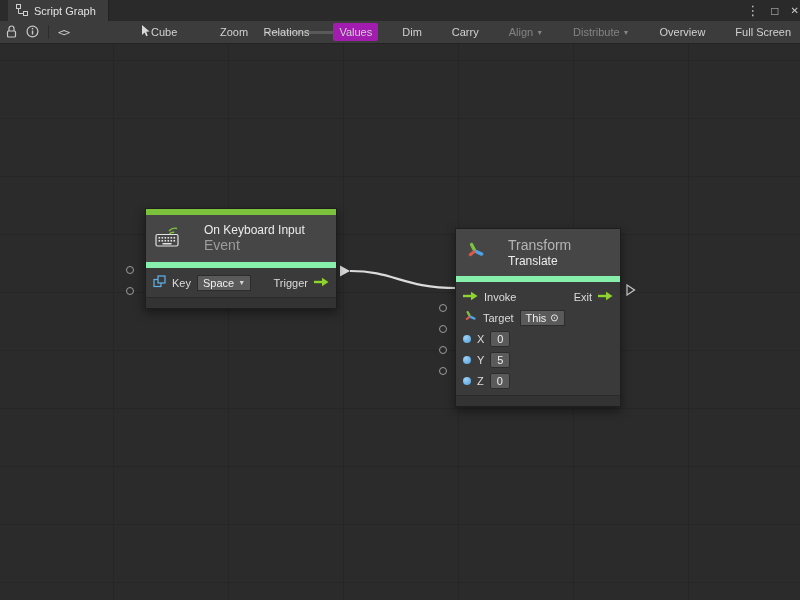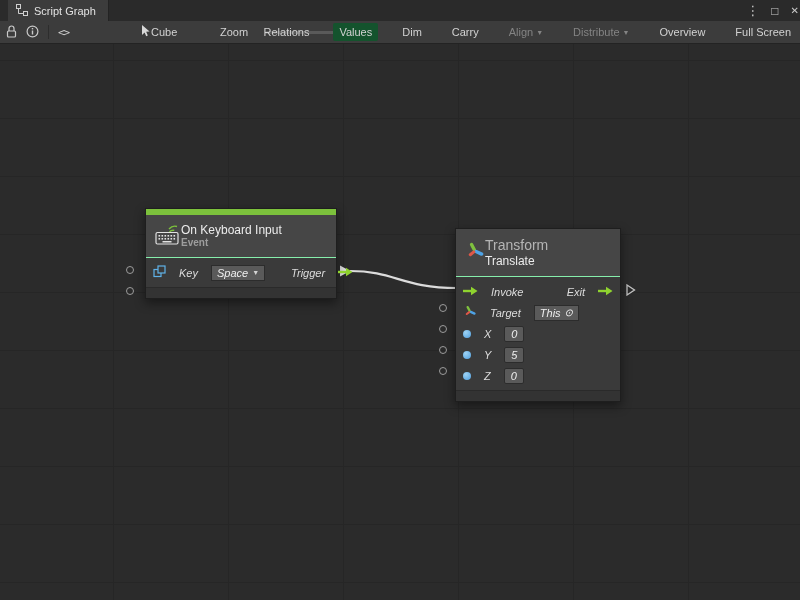--- a/index.html
+++ b/index.html
@@ -22,49 +22,49 @@
   .tb-left { left:6px; gap:9px; }
   .tb-sep { width:1px; height:14px; background:#2d2d2d; }
   .tb-code { font-family:"DejaVu Sans Mono", monospace; font-size:11px; letter-spacing:-1px; color:#cfcfcf; }
   .tb-target { left:141px; }
   .tb-zoom { left:220px; gap:17px; }
   .zoom-track { position:relative; width:80px; height:3px; background:#5a5a5a; border-radius:2px; }
   .zoom-handle { position:absolute; right:-4px; top:-4px; width:11px; height:11px;
     border-radius:50%; background:#cfcfcf; }
   .tb-right { right:3px; gap:18px; }
   .tb-btn { padding:3px 6px; border-radius:2px; white-space:nowrap; display:flex; align-items:center; gap:3px; }
-  .tb-btn.active { background:#14532d; }
+  .tb-btn.active { background:#a21caf; }
   .tb-btn.disabled { color:#848484; }
   .dd-arrow { font-size:7px; line-height:1; }
 
   
   .canvas { position:absolute; top:44px; left:0; width:800px; height:556px;
     background-color:#2b2b2b;
     background-image:
       linear-gradient(to right, #262626 1px, transparent 1px),
       linear-gradient(to bottom, #262626 1px, transparent 1px);
     background-size:115px 100%, 100% 58px;
     background-position:-2px 0, 0 16px;
     overflow:hidden; }
 
   .wire-layer { position:absolute; left:0; top:0; pointer-events:none; }
 
   
   .node { position:absolute; background:#3a3a3a; border:1px solid #1e1e1e;
     box-shadow:0 4px 10px rgba(0,0,0,0.45); }
   .node-accent { height:6px; background:#7cc13c; }
-  .node-header { display:flex; align-items:center; gap:0; padding:8px 10px 8px 9px;
-    background:#464646; border-bottom:1px solid #86efac; }
+  .node-header { display:flex; align-items:center; gap:23px; padding:8px 10px 8px 9px;
+    background:#464646; border-bottom:6px solid #86efac; }
   .nh-text { display:flex; flex-direction:column; line-height:1.2; }
   .node-title { font-size:12px; color:#ececec; }
-  .node-sub { font-size:10px; color:#9d9d9d;font-weight:bold; }
+  .node-sub { font-size:14px; color:#9d9d9d; }
   .node-cat { font-size:14px; color:#b5b5b5; }
   .node-rows { padding:4px 0; }
-  .row { height:21px; display:flex; align-items:center; gap:13px; padding:0 7px;
-    font-size:11px; color:#dcdcdc;font-style:italic; }
+  .row { height:21px; display:flex; align-items:center; gap:6px; padding:0 7px;
+    font-size:11px; color:#dcdcdc; }
   .spacer { flex:1; }
   .chip { display:flex; align-items:center; gap:4px; background:#5a5a5a;
     border:1px solid #2c2c2c; border-radius:0; padding:1px 5px; font-size:11px; color:#efefef; }
   .chip .dd-arrow { color:#d4d4d4; }
   .field { background:#5a5a5a; border:1px solid #2c2c2c; border-radius:2px;
     padding:1px 6px; font-size:11px; color:#efefef; }
   .node-footer { height:11px; background:#333333; border-top:1px solid #2a2a2a; }
   .blue-dot { width:8px; height:8px; border-radius:50%;
     background:radial-gradient(circle at 35% 30%, #9ed2f3, #4fa0e0); }
   .port-circle { position:absolute; width:8px; height:8px; border:1px solid #9c9c9c;

